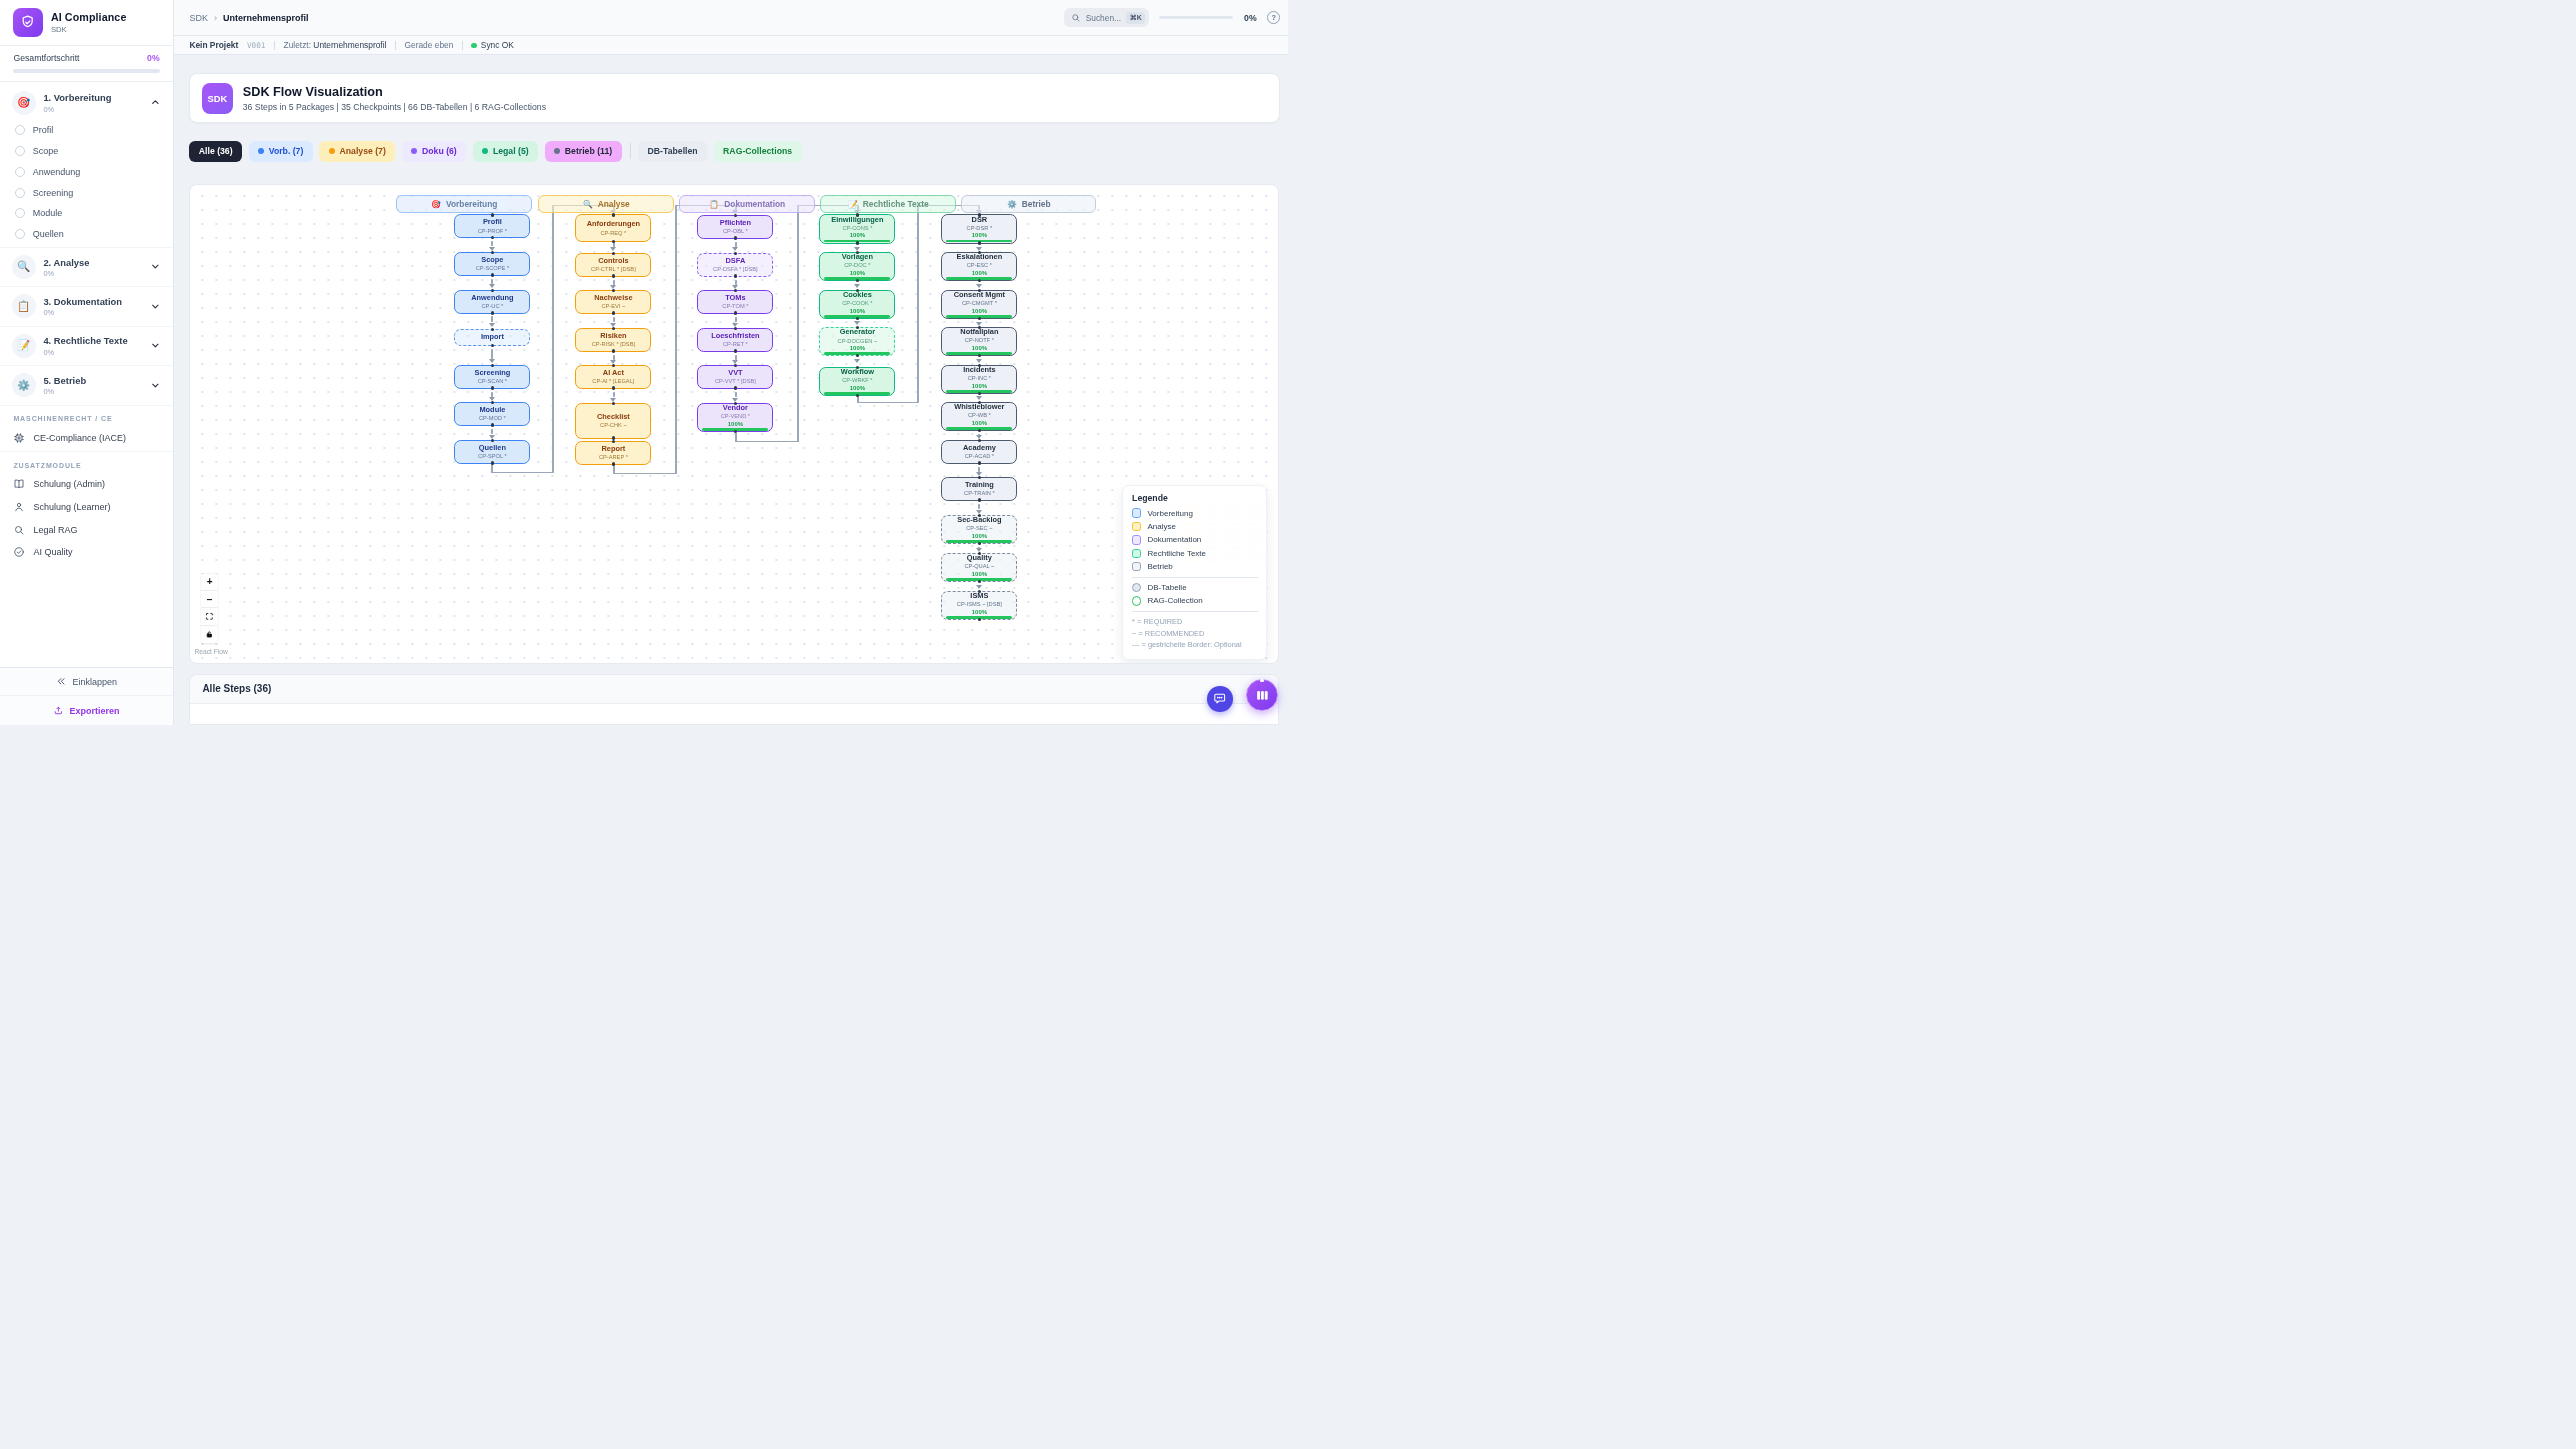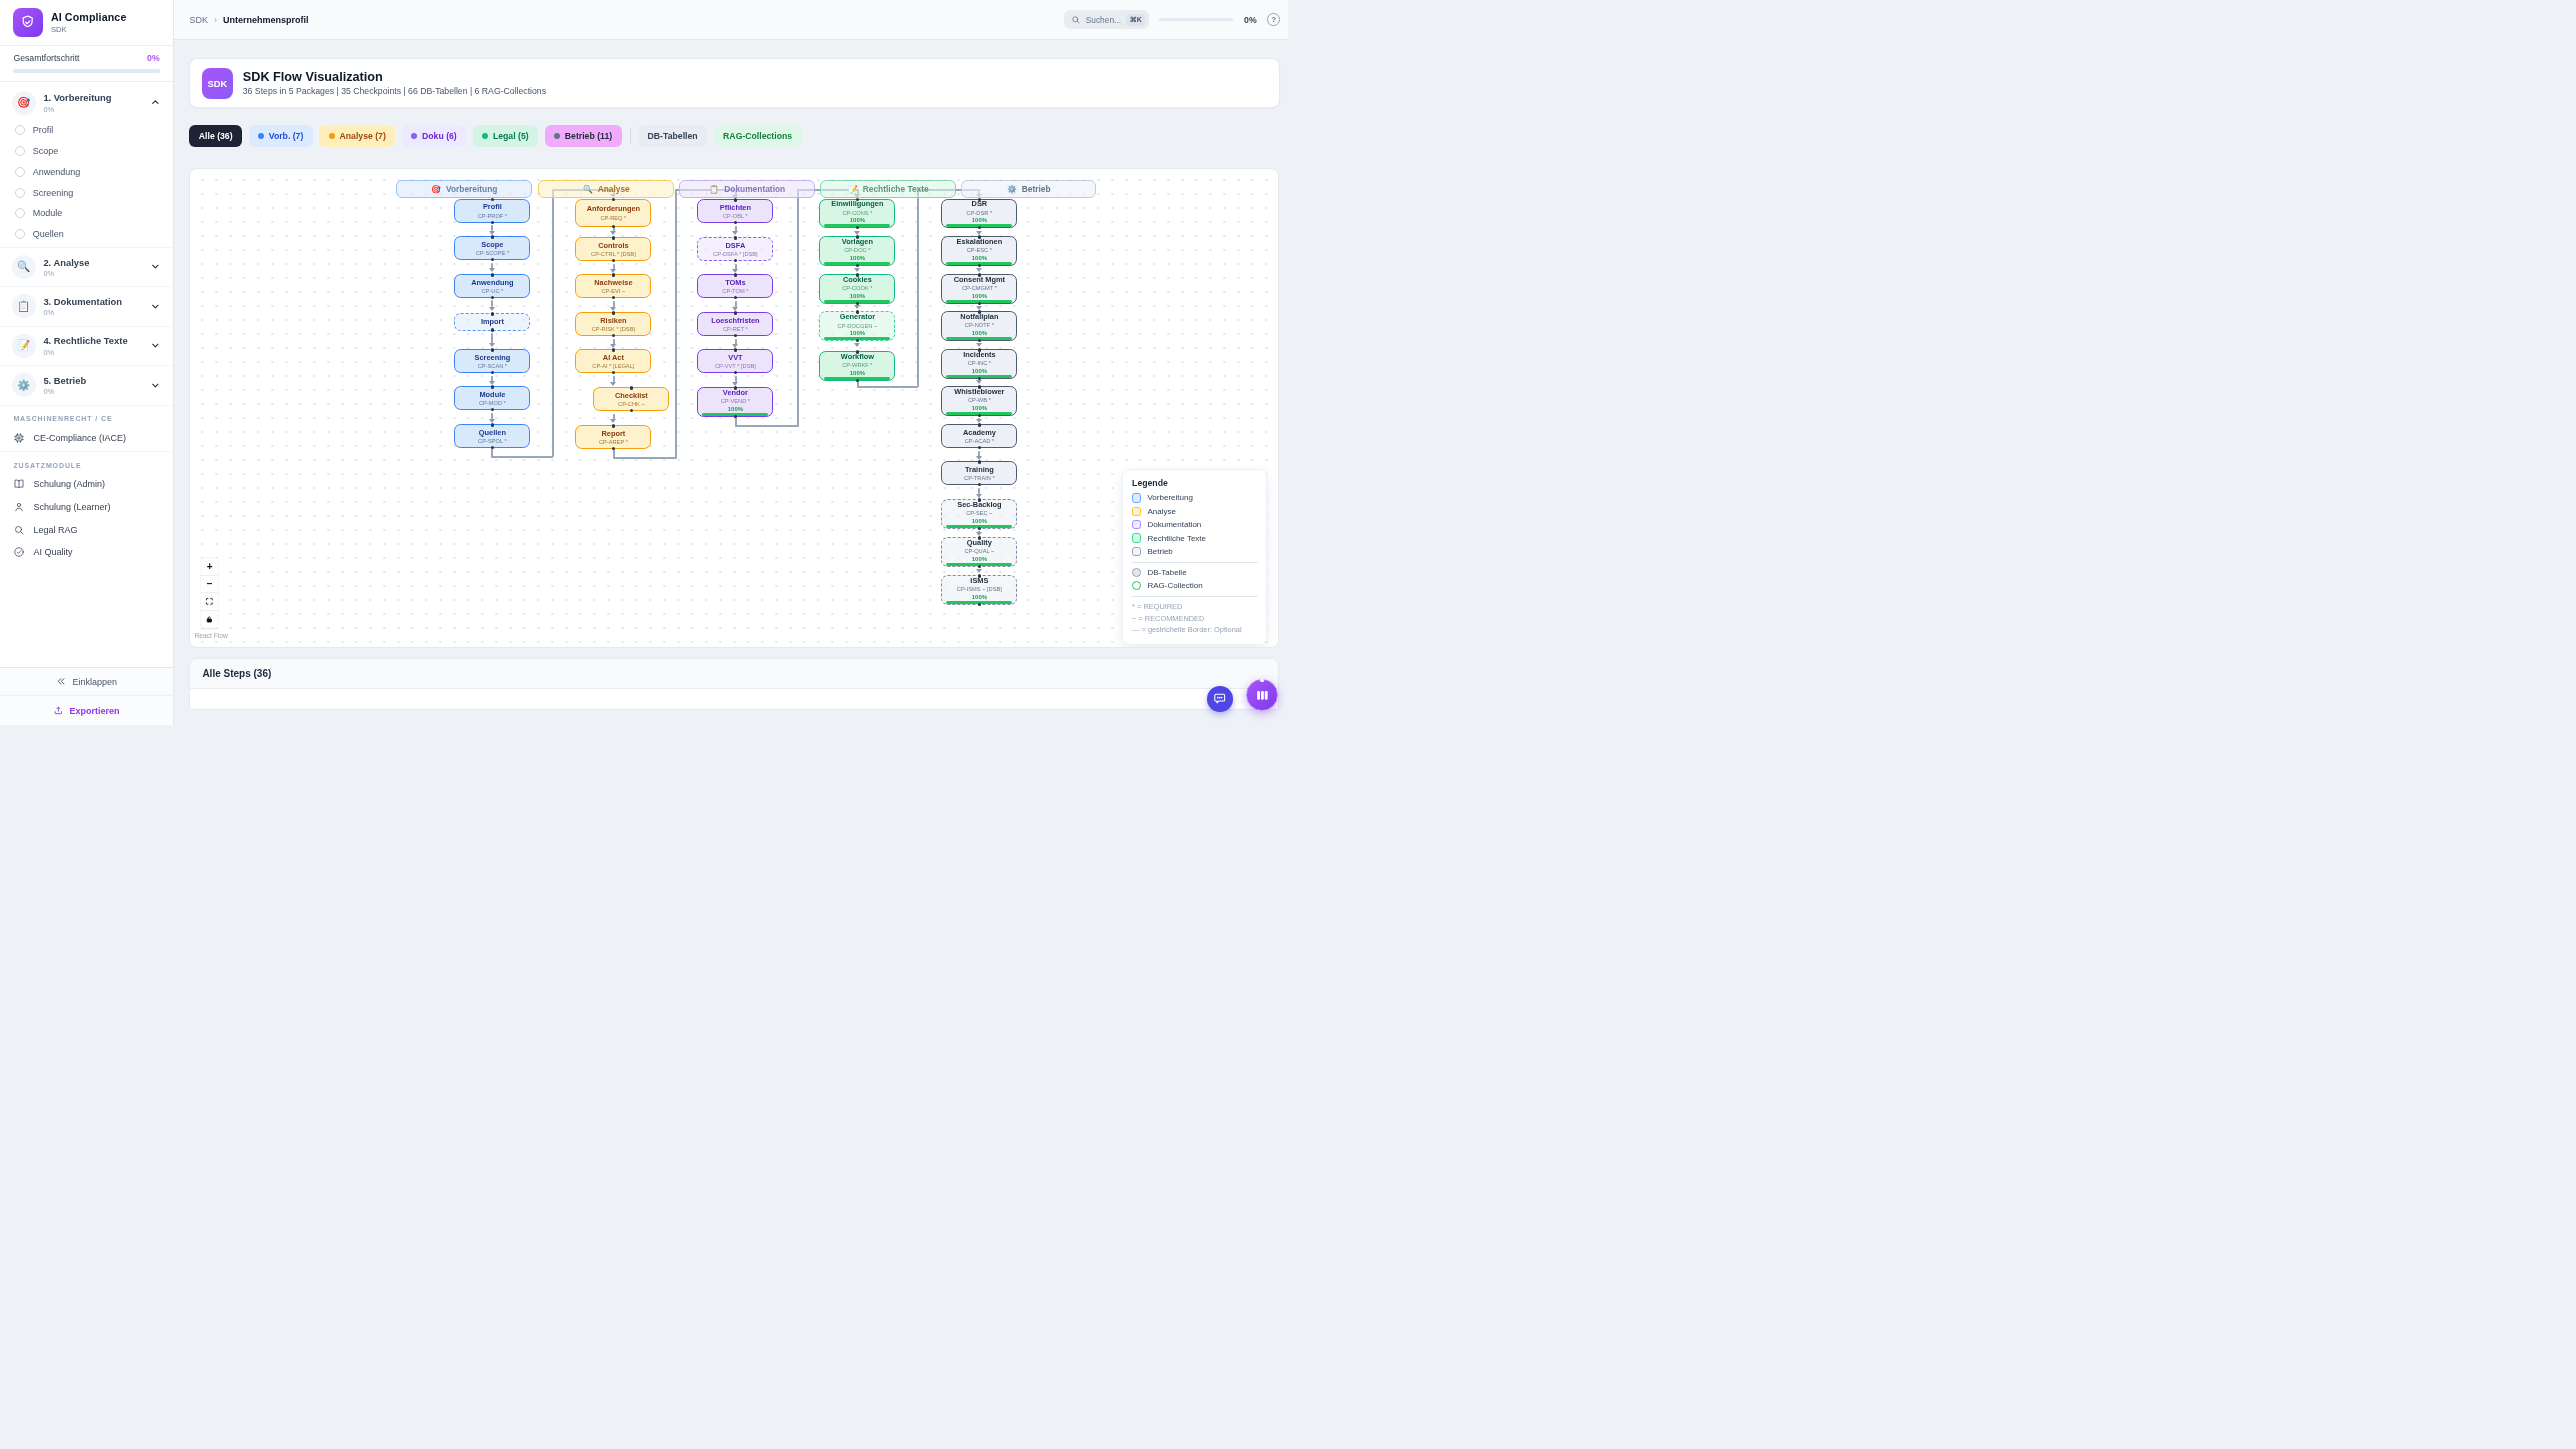--- a/index.html
+++ b/index.html
@@ -331,20 +331,33 @@
             </span>
           <span class="ph">Suchen...</span>
           <span class="kbd">⌘K</span>
         </div>
         <div class="hp-track"></div>
         <span class="hp-pct">0%</span>
         <div class="help">?</div>
       </div>
     </div>
 
+    <div class="statusbar">
+      <span class="sb-proj">Kein Projekt</span>
+      <span class="sb-ver">V001</span>
+      <span class="sb-div"></span>
+      <span><span class="sb-gray">Zuletzt:</span> <span class="sb-dark">Unternehmensprofil</span></span>
+      <span class="sb-div"></span>
+      <span class="sb-gray">Gerade eben</span>
+      <span class="sb-div"></span>
+      <span class="sync">
+          <span class="sync-dot"></span>
+          <span>Sync OK</span>
+        </span>
+    </div>
 
     <div class="content">
       <div class="hero">
         <div class="sdk-badge">SDK</div>
         <div>
           <div class="hero-title">SDK Flow Visualization</div>
           <div class="hero-sub">36 Steps in 5 Packages | 35 Checkpoints | 66 DB-Tabellen | 6 RAG-Collections</div>
         </div>
       </div>
 
@@ -595,21 +608,21 @@
             <div class="ns">CP-RISK * [DSB]</div>
           </div>
           <div class="edge-seg" style="left: 423px; top: 132px; width: 1.2px; height: 5.4px;"></div>
           <div class="edge-arrow" style="left: 420px; top: 138px;"></div>
           <div class="fnode n-yellow" style="left: 385px; top: 180px; height: 24px;">
             <div class="nt">AI Act</div>
             <div class="ns">CP-AI * [LEGAL]</div>
           </div>
           <div class="edge-seg" style="left: 423px; top: 170px; width: 1.2px; height: 5.4px;"></div>
           <div class="edge-arrow" style="left: 420px; top: 175px;"></div>
-          <div class="fnode n-yellow" style="left: 403px; top: 218px; height: 24px;">
+          <div class="fnode n-yellow" style="left: 385px; top: 218px; height: 36px;">
             <div class="nt">Checklist</div>
             <div class="ns">CP-CHK ~</div>
           </div>
           <div class="edge-seg" style="left: 423px; top: 207px; width: 1.2px; height: 5.4px;"></div>
           <div class="edge-arrow" style="left: 420px; top: 213px;"></div>
           <div class="fnode n-yellow" style="left: 385px; top: 256px; height: 24px;">
             <div class="nt">Report</div>
             <div class="ns">CP-AREP *</div>
           </div>
           <div class="edge-seg" style="left: 423px; top: 245px; width: 1.2px; height: 5.4px;"></div>

